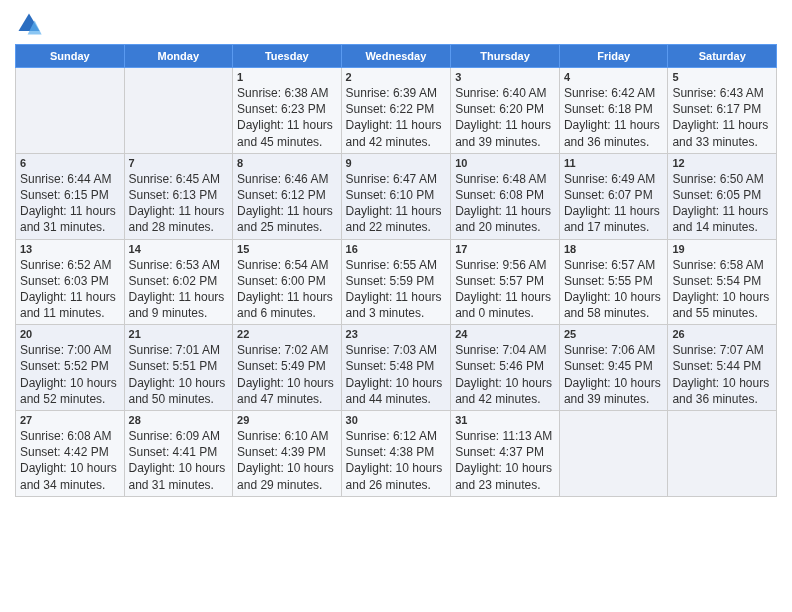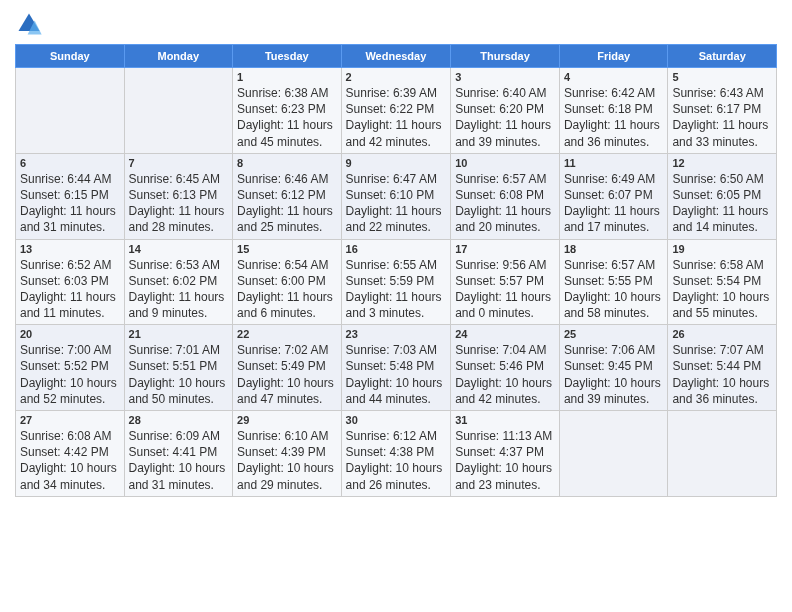--- a/index.html
+++ b/index.html
@@ -188,21 +188,21 @@
 Daylight: 11 hours and 25 minutes.</div>
           </td>
           <td>
             <span class="day-num">9</span>
             <div class="day-info">Sunrise: 6:47 AM
 Sunset: 6:10 PM
 Daylight: 11 hours and 22 minutes.</div>
           </td>
           <td>
             <span class="day-num">10</span>
-            <div class="day-info">Sunrise: 6:57 AM
+            <div class="day-info">Sunrise: 6:48 AM
 Sunset: 6:08 PM
 Daylight: 11 hours and 20 minutes.</div>
           </td>
           <td>
             <span class="day-num">11</span>
             <div class="day-info">Sunrise: 6:49 AM
 Sunset: 6:07 PM
 Daylight: 11 hours and 17 minutes.</div>
           </td>
           <td>

